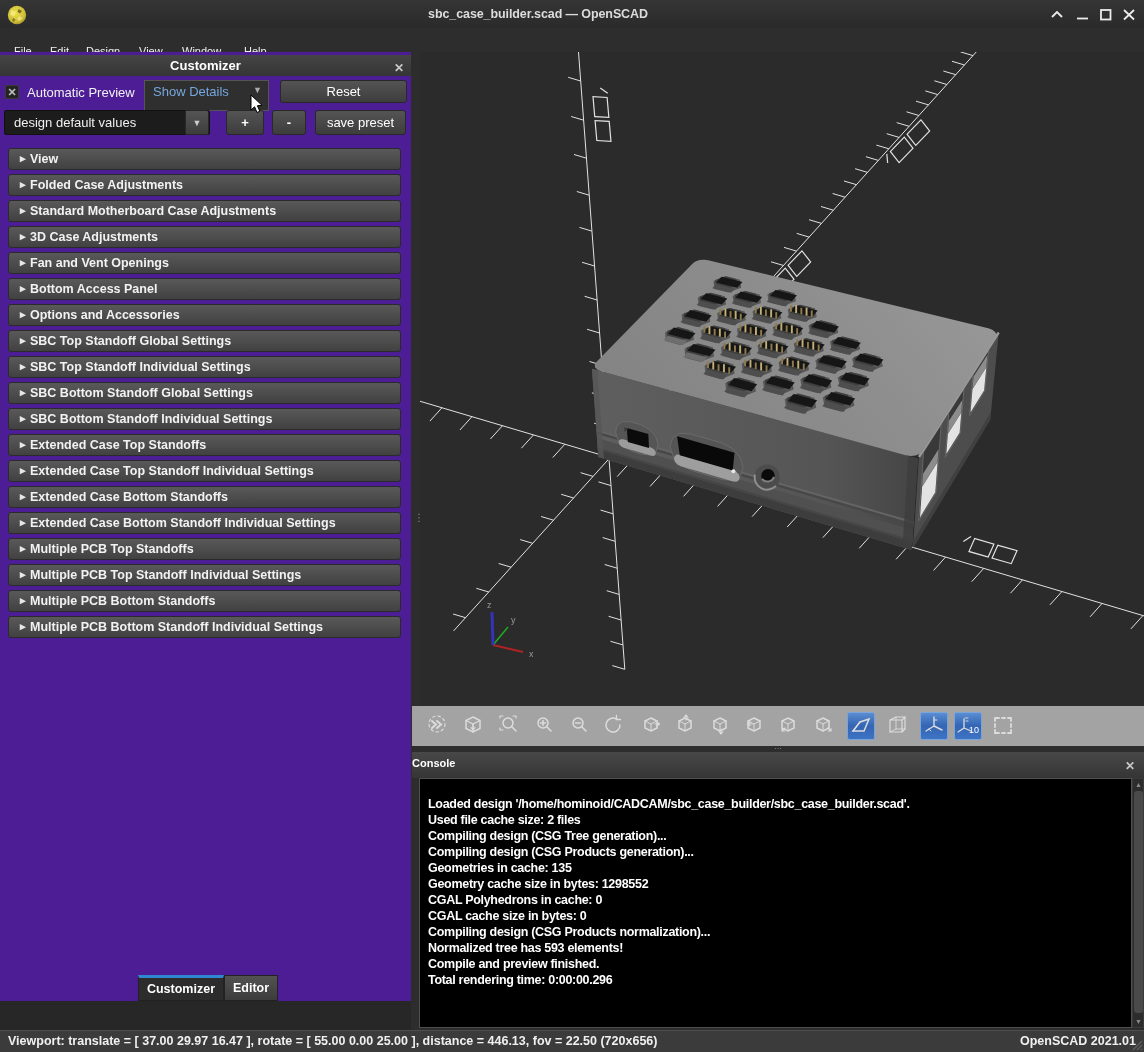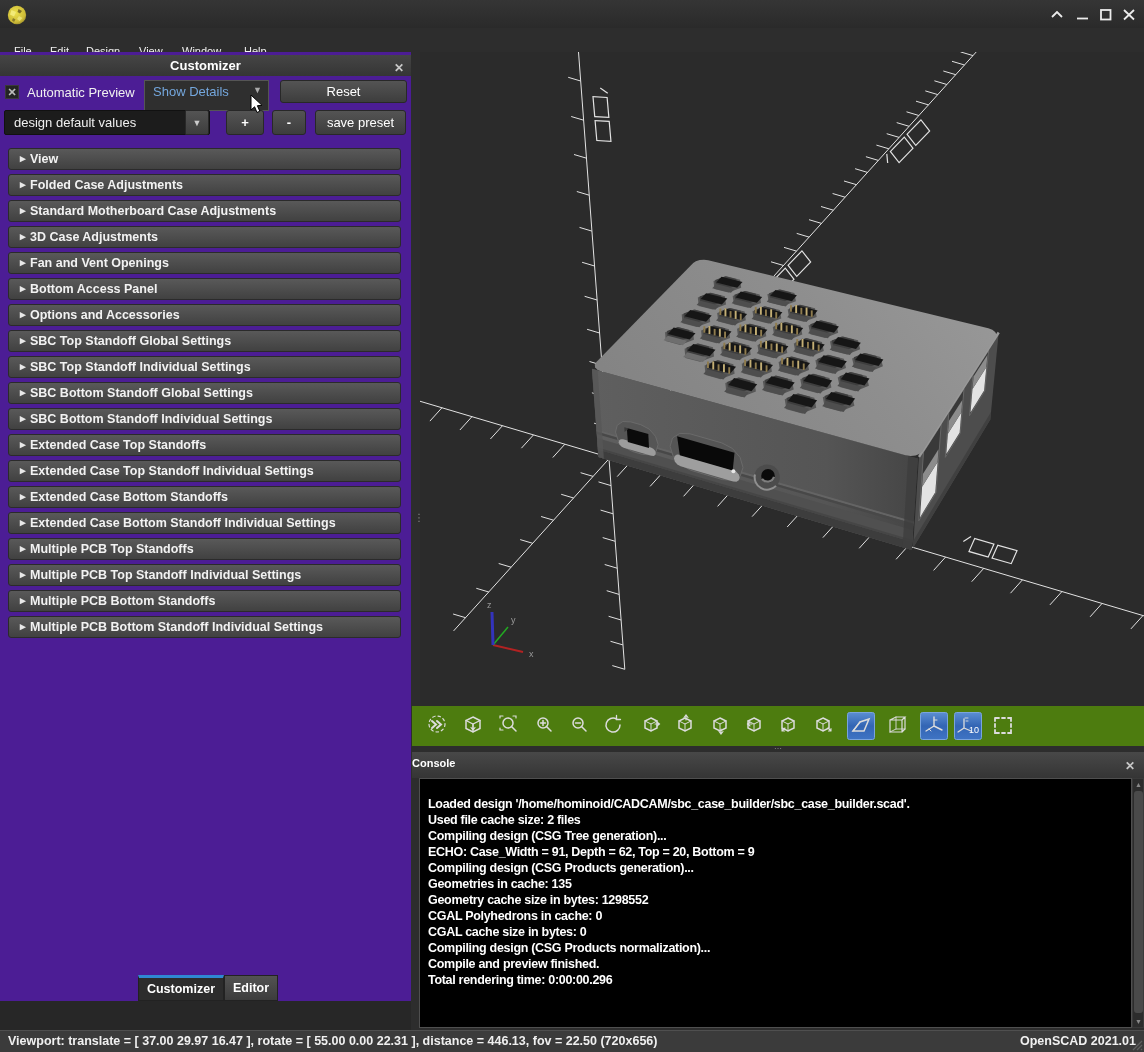--- a/index.html
+++ b/index.html
@@ -25,21 +25,21 @@
   border:1px solid #282828; border-radius:0 2px 2px 0; color:#ccc; font-size:9px; text-align:center; padding-top:7px; }
 .secbar { position:absolute; left:8px; width:393px; height:22px; background:linear-gradient(#595959,#414141);
   border:1px solid #2b2b2b; border-radius:3px; color:#f2f2f2; font-size:12.5px; font-weight:bold; padding:3px 0 0 21px; }
 .secbar .arr { position:absolute; left:11px; top:3px; font-size:11px; color:#e8e8e8; }
 #tabs { position:absolute; left:0; top:923px; height:26px; }
 #tab1 { position:absolute; left:138px; top:0; width:86px; height:26px; background:#2c2c2c; border:1px solid #222;
   border-top:3px solid #2f88d2; color:#fff; font-size:12.5px; font-weight:bold; text-align:center; padding-top:4px; }
 #tab2 { position:absolute; left:224px; top:0; width:54px; height:26px; background:linear-gradient(#525252,#3c3c3c);
   border:1px solid #222; color:#fff; font-size:12.5px; font-weight:bold; text-align:center; padding-top:5px; }
 #belowtabs { position:absolute; left:0; top:1001px; width:411px; height:29px; background:#272727; }
-#toolbar { position:absolute; left:412px; top:706px; width:732px; height:40px; background:#4d7c0f; }
+#toolbar { position:absolute; left:412px; top:706px; width:732px; height:40px; background:#a3a3a3; }
 .ti { position:absolute; top:6px; }
 #conshead { position:absolute; left:412px; top:752px; width:732px; height:26px; background:linear-gradient(#484848,#353535); }
 #conshead b { display:block; text-align:left; color:#fff; font-size:11px; padding-top:5px; }
 #console { position:absolute; left:419px; top:778px; width:713px; height:250px; background:#000; border:1px solid #4f4f4f;
   color:#fff; font-size:12.5px; font-weight:bold; line-height:16px; padding:17px 0 0 8px; letter-spacing:-0.3px; }
 #cscroll { position:absolute; left:1132px; top:778px; width:12px; height:250px; background:#2c2c2c; border:1px solid #3a3a3a; }
 #statusbar { position:absolute; left:0; top:1030px; width:1144px; height:22px; background:#3b3b3b; border-top:1px solid #4f4f4f;
   color:#f0f0f0; font-size:12.5px; font-weight:bold; }
 #splitv { position:absolute; left:411px; top:52px; width:9px; height:978px; background:#2d2d2d; }
 </style></head>
@@ -52,20 +52,21 @@
           <stop offset="0.6" stop-color="#cdbb38"></stop>
           <stop offset="1" stop-color="#5e521a"></stop>
         </radialGradient>
       </defs>
       <circle cx="10" cy="10" r="9.2" fill="url(#lg)"></circle>
       <path d="M4.5 5 l4.5 2 l-2 4.5 l-4 -2 Z" fill="#f2ea78"></path>
       <path d="M12 11 l3.5 2 l-3 3 l-2.5 -2 Z" fill="#ece47a" fill-opacity="0.9"></path>
       <path d="M11.5 4 l3.5 2 l-2 2.5 l-2.5 -1.5 Z" fill="#7a6c24"></path>
       <path d="M6 13 l2.5 1.5 l-1.5 2.5 l-2 -1.5 Z" fill="#8a7c2a"></path>
     </svg>
+    <div id="title">sbc_case_builder.scad — OpenSCAD</div>
     <svg style="position:absolute;left:1046px;top:8px" width="92" height="13" viewBox="0 0 92 13">
       <g stroke="#ececec" stroke-width="1.8" fill="none">
         <path d="M6 9 L11 4 L16 9"></path>
         <path d="M31 10.5 L42 10.5"></path>
         <rect x="55" y="2" width="9.5" height="9.5"></rect>
         <path d="M78 2 L88 11.5 M88 2 L78 11.5"></path>
       </g>
     </svg>
   </div>
 <div id="menubar">
@@ -688,37 +689,37 @@
   </div>
 <div style="position:absolute;left:412px;top:746px;width:732px;height:6px;background:#2d2d2d;text-align:center;color:#888;font-size:8px;line-height:5px">⋯</div>
 <div id="conshead">
     <b>Console</b>
     <span class="closex" style="right:9px;top:7px">✕</span>
   </div>
 <div id="console">
     <div>Loaded design '/home/hominoid/CADCAM/sbc_case_builder/sbc_case_builder.scad'.</div>
     <div>Used file cache size: 2 files</div>
     <div>Compiling design (CSG Tree generation)...</div>
-    <div>ECHO: Case_Width = 91, Depth = 62, Top = 20, Bottom = 9</div>
     <div>Compiling design (CSG Products generation)...</div>
     <div>Geometries in cache: 135</div>
     <div>Geometry cache size in bytes: 1298552</div>
     <div>CGAL Polyhedrons in cache: 0</div>
     <div>CGAL cache size in bytes: 0</div>
     <div>Compiling design (CSG Products normalization)...</div>
+    <div>Normalized tree has 593 elements!</div>
     <div>Compile and preview finished.</div>
     <div>Total rendering time: 0:00:00.296</div>
   </div>
 <div id="cscroll">
  <div style="position:absolute;left:2px;top:2px;color:#888;font-size:7px">▲</div>
  <div style="position:absolute;left:1px;top:12px;width:9px;height:222px;background:#4a4a4a;border-radius:3px"></div>
  <div style="position:absolute;left:2px;bottom:2px;color:#888;font-size:7px">▼</div>
 </div>
 <div id="statusbar">
- <span style="position:absolute;left:8px;top:3px">Viewport: translate = [ 37.00 29.97 16.47 ], rotate = [ 55.00 0.00 22.31 ], distance = 446.13, fov = 22.50 (720x656)</span>
+ <span style="position:absolute;left:8px;top:3px">Viewport: translate = [ 37.00 29.97 16.47 ], rotate = [ 55.00 0.00 25.00 ], distance = 446.13, fov = 22.50 (720x656)</span>
  <span style="position:absolute;right:8px;top:3px">OpenSCAD 2021.01</span>
  <svg style="position:absolute;right:0;bottom:0" width="14" height="14" viewBox="0 0 14 14">
   <g stroke="#5f5f5f" stroke-width="1.3">
    <line x1="12" y1="3" x2="3" y2="12"></line>
         <line x1="12" y1="7" x2="7" y2="12"></line>
         <line x1="12" y1="11" x2="11" y2="12"></line>
   </g>
     </svg>
 </div>
 <svg style="position:absolute;left:250px;top:94px;z-index:60" width="14" height="21" viewBox="0 0 14 21">

